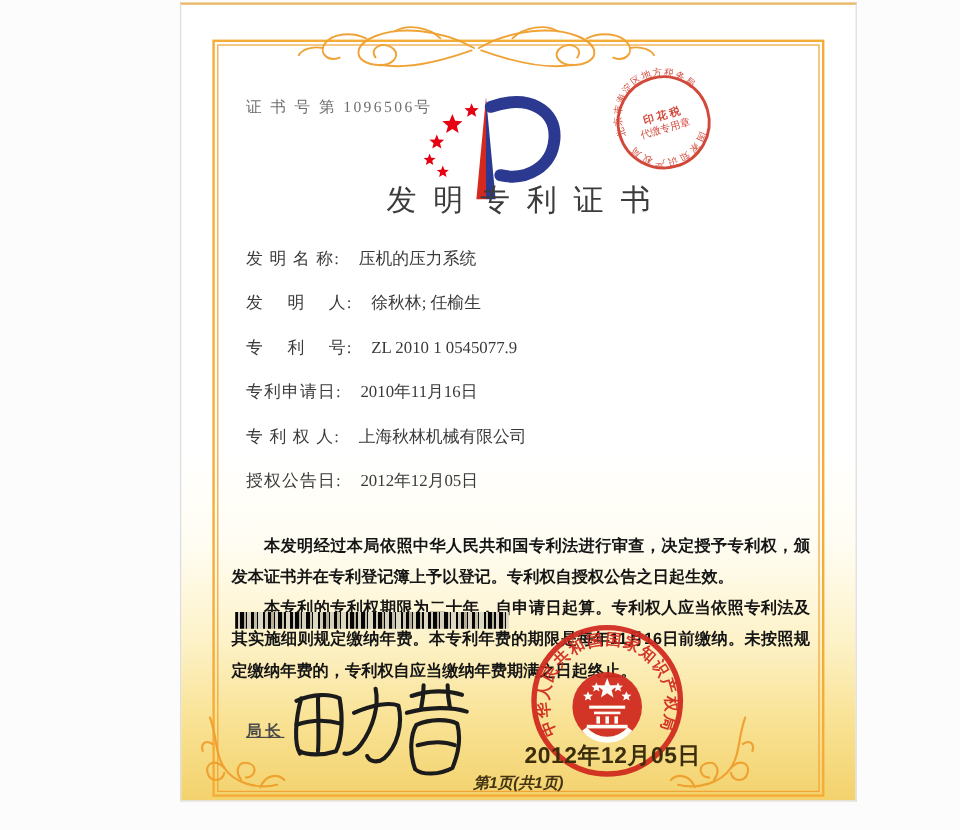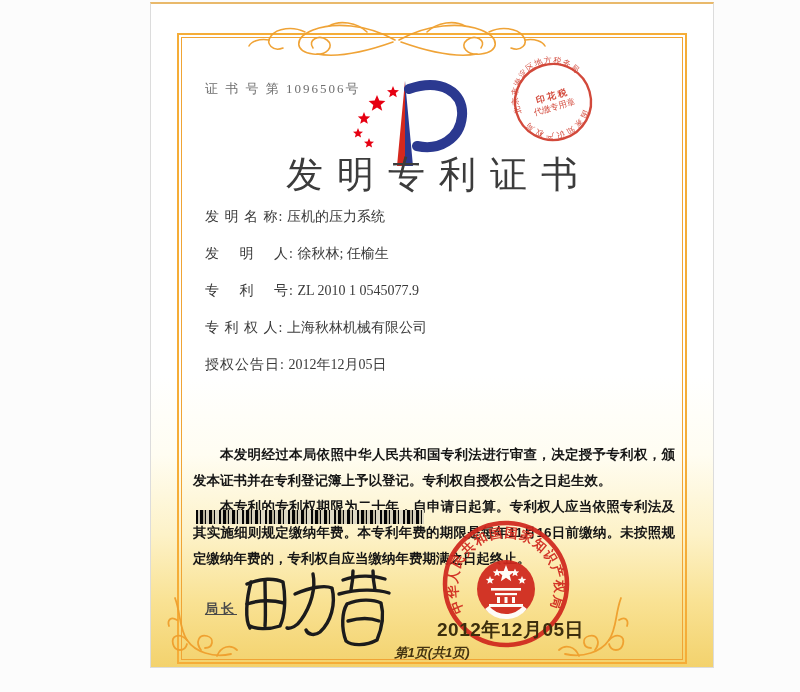--- a/index.html
+++ b/index.html
@@ -7,26 +7,26 @@
          font-family:"Liberation Serif", serif;}
   .card{position:absolute;left:150px;top:2px;width:564px;height:666px;
         background:linear-gradient(180deg,#ffffff 0%,#ffffff 56%,#fffdf2 68%,#fdf2c8 80%,#f9e294 90%,#f3d26d 100%);
         border:1px solid #dcdcdc;border-top:2px solid #e9b96b;box-sizing:border-box;}
   .inner-border{position:absolute;left:30px;top:33px;right:30px;bottom:7px;
         border:1px solid #f0a435;outline:2px solid #f5ad38;outline-offset:2px;pointer-events:none;}
   .flourish{position:absolute;pointer-events:none;}
   .cert-no{position:absolute;left:54px;top:76px;font-size:13px;color:#6f6f6f;letter-spacing:2px;}
   .logo{position:absolute;left:192px;top:72px;}
   .tax-stamp{position:absolute;left:356px;top:52px;opacity:.92;}
-  .title{position:absolute;left:0;right:0;top:146px;text-align:center;font-size:37px;color:#3c3c3c;
+  .title{position:absolute;left:0;right:0;top:146px;text-align:center;font-size:25px;color:#3c3c3c;
          letter-spacing:14px;text-indent:14px;font-weight:500;}
   .fields{position:absolute;left:54px;top:205px;font-size:14px;color:#3a3a3a;}
   .field{margin-bottom:22px;height:15px;line-height:15px;}
   .field .lbl{letter-spacing:1px;}
-  .field .val{margin-left:0;}
+  .field .val{margin-left:12px;}
   .paras{position:absolute;left:42px;right:38px;top:401px;font-family:"Liberation Sans",sans-serif;
          font-weight:bold;font-size:13.5px;line-height:26px;color:#151515;text-align:justify;margin-top:37px;}
   .paras p{margin:0;text-indent:2em;}
   .barcode{position:absolute;left:45px;top:506px;width:228px;height:14px;
       background:repeating-linear-gradient(90deg,#050505 0 2px,#cfc9b4 2px 4px,#050505 4px 7px,#b5ae97 7px 9px,
         #050505 9px 10px,#d6d0bc 10px 13px,#050505 13px 16px,#c4bda6 16px 18px,#050505 18px 19px,#ddd8c4 19px 23px);}
   .director{position:absolute;left:54px;top:596px;font-size:13px;font-weight:bold;color:#4a4a4a;letter-spacing:3px;text-decoration:underline;}
   .signature{position:absolute;left:84px;top:562px;}
   .main-seal{position:absolute;left:288px;top:513px;opacity:.93;}
   .issue-date{position:absolute;left:286px;top:613px;font-family:"Liberation Sans",sans-serif;
@@ -121,20 +121,24 @@
         <span class="lbl">发 明 名 称:</span>
         <span class="val">压机的压力系统</span>
       </div>
       <div class="field">
         <span class="lbl">发　 明　 人:</span>
         <span class="val">徐秋林; 任榆生</span>
       </div>
       <div class="field">
         <span class="lbl">专　 利　 号:</span>
         <span class="val">ZL 2010 1 0545077.9</span>
+      </div>
+      <div class="field">
+        <span class="lbl">专利申请日:</span>
+        <span class="val">2010年11月16日</span>
       </div>
       <div class="field">
         <span class="lbl">专 利 权 人:</span>
         <span class="val">上海秋林机械有限公司</span>
       </div>
       <div class="field">
         <span class="lbl">授权公告日:</span>
         <span class="val">2012年12月05日</span>
       </div>
     </div>

